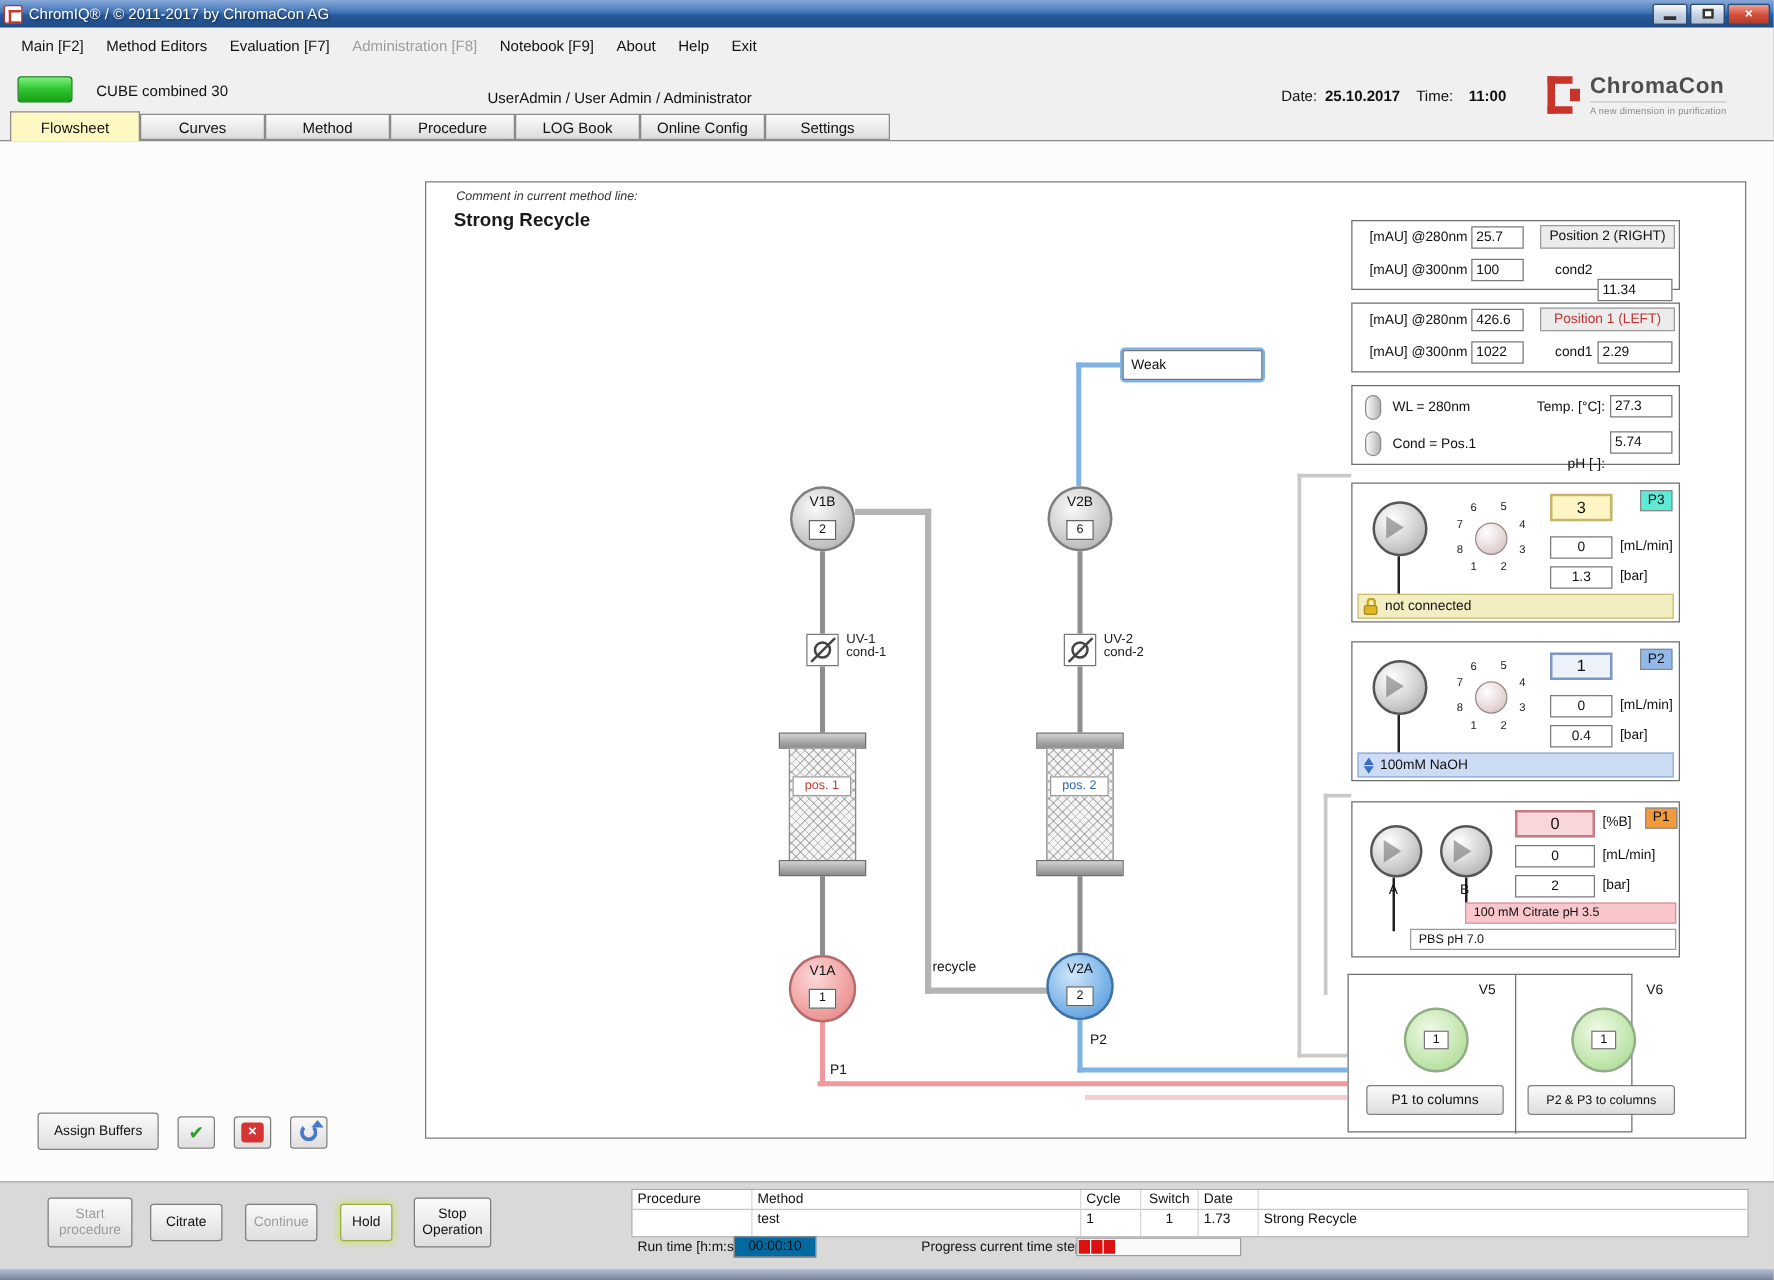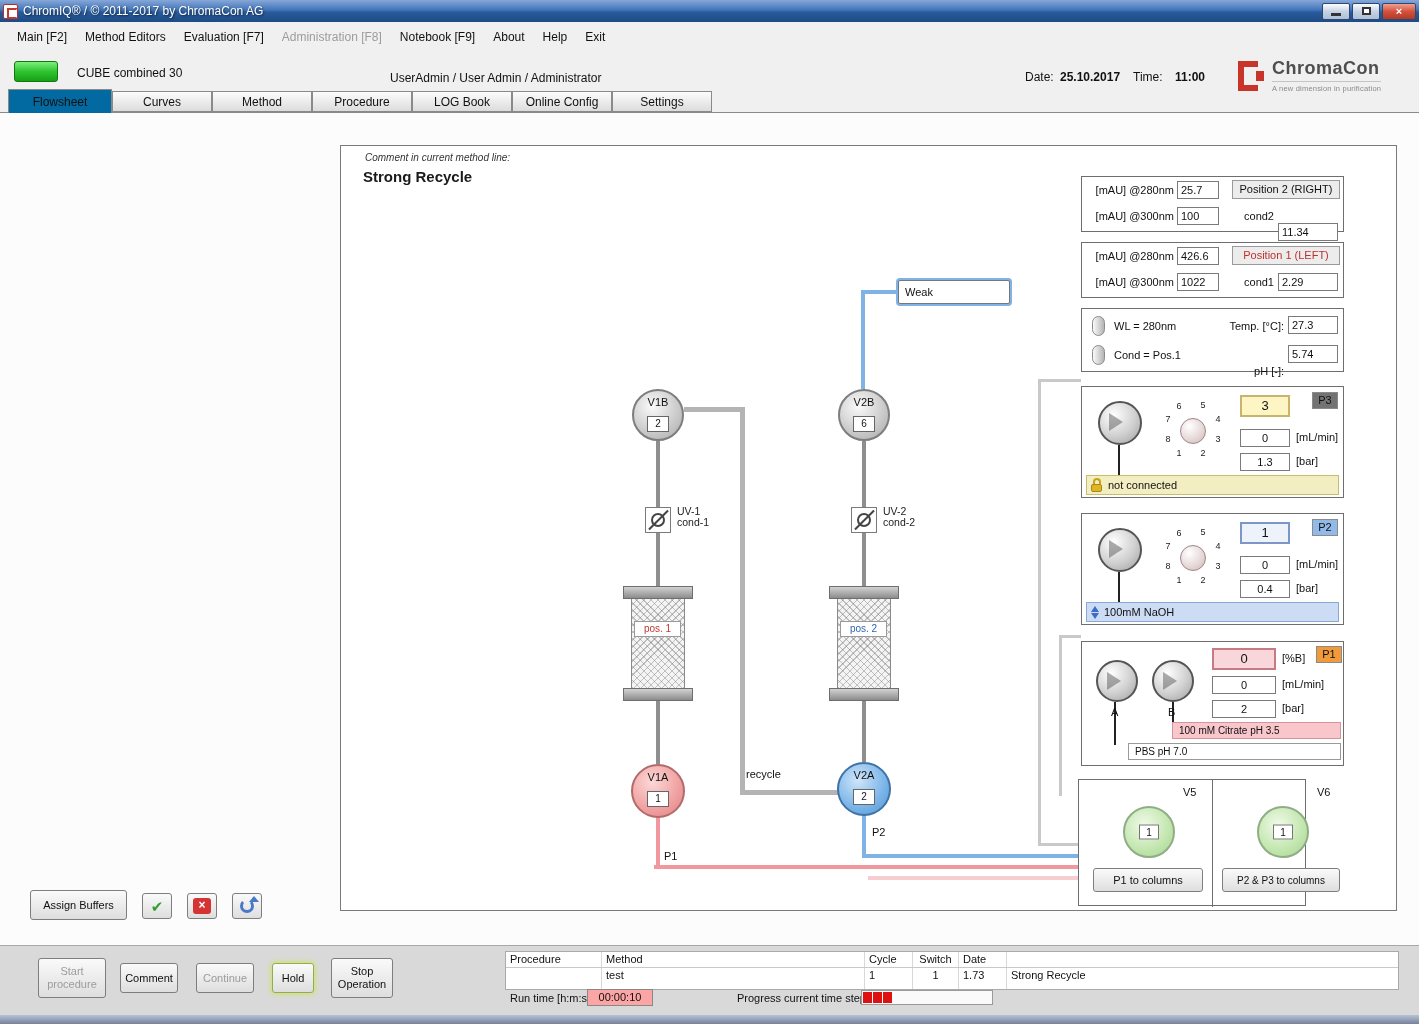--- a/index.html
+++ b/index.html
@@ -24,21 +24,21 @@
 .led{left:14px;top:61px;width:44px;height:21px;background:linear-gradient(#7df07d,#2fc42f 50%,#17a017);border:1px solid #0e7a0e;border-radius:3px}
 .cc-logo{left:1238px;top:58px;display:flex;align-items:flex-start}
 .cc-ico{width:26px;height:30px;position:relative;margin-right:8px;margin-top:3px}
 .cc-ico .c1{position:absolute;left:0;top:0;width:20px;height:30px;border:6px solid #c8342a;border-right:none}
 .cc-ico .c2{position:absolute;right:0;top:10px;width:8px;height:10px;background:#c8342a}
 .brand-name{font-size:18px;font-weight:bold;color:#4e4e4e;letter-spacing:.5px}
 .brand-tag{font-size:7.5px;color:#8a8a8a;border-top:1px solid #c4c4c4;margin-top:2px;padding-top:2px;letter-spacing:.2px;white-space:nowrap}
 
 .content-bg{left:0;top:112px;width:1419px;height:833px;background:#fcfcfc;border-top:1px solid #8a8a8a;z-index:1}
 .tab{position:absolute;top:91px;height:21px;background:linear-gradient(#fcfcfc,#dcdcdc);border:1px solid #8a8a8a;display:flex;align-items:center;justify-content:center;font-size:12px;z-index:2}
-.tab.active{top:89px;height:24px;background:#0369a1;border-bottom:none;z-index:6}
+.tab.active{top:89px;height:24px;background:#fef9c3;border-bottom:none;z-index:6}
 
 .panel{left:340px;top:145px;width:1057px;height:766px;background:#fff;border:1px solid #7a7a7a;z-index:2}
 .comment-lbl{font-size:10px;font-style:italic;color:#333}
 .heading{font-size:15px;font-weight:bold;color:#1a1a1a}
 
 .pipe{position:absolute}
 .pd{background:#8e8e8e}.pg{background:#b4b4b4}.pb{background:#7fb2e5}.pp{background:#f0989e}.ppl{background:#f8cdd2}.pi{background:#c9c9c9}
 
 .valve{position:absolute;border-radius:50%;border:2px solid #7e7e7e;background:radial-gradient(circle at 38% 32%,#fafafa,#c9c9c9 60%,#a8a8a8);text-align:center;font-size:11px}
 .valve .vname{display:block;margin-top:5px}
@@ -69,21 +69,21 @@
 .pump::after{content:"";position:absolute;left:9px;top:10px;border-top:9px solid transparent;border-bottom:9px solid transparent;border-left:14px solid rgba(90,90,90,.5)}
 .dial{position:absolute;width:56px;height:56px;font-size:9px;color:#222}
 .dial .knob{position:absolute;left:14px;top:15px;width:26px;height:26px;border-radius:50%;border:1px solid #9a8686;background:radial-gradient(circle at 35% 30%,#fff,#e6d6d6 60%,#cbb8b8)}
 .dial span{position:absolute;width:10px;text-align:center}
 .d6{left:8px;top:-2px}.d5{left:32px;top:-3px}.d7{left:-3px;top:11px}.d4{left:47px;top:11px}.d8{left:-3px;top:31px}.d3{left:47px;top:31px}.d1{left:8px;top:45px}.d2{left:32px;top:45px}
 .setbox{position:absolute;border:2px solid #8a8a8a;background:#fff;font-size:13px;text-align:center;line-height:18px}
 .setbox.yellow{background:#fdf6c4;border-color:#c8b46a}
 .setbox.bluet{background:#eef2fb;border-color:#7c96c8}
 .setbox.pinkt{background:#f8d6da;border-color:#c87a84}
 .badge{position:absolute;font-size:11px;text-align:center;line-height:15px;border:1px solid #8a8a8a}
-.badge.p3{background:#737373}.badge.p2{background:#92b9e8}.badge.p1{background:#f09a3c}
+.badge.p3{background:#5eead4}.badge.p2{background:#92b9e8}.badge.p1{background:#f09a3c}
 .statusbar{position:absolute;font-size:11px;border:1px solid #c8bc6e;display:flex;align-items:center;gap:5px;padding:0 4px}
 .statusbar.yellowbg{background:#f3eec2}
 .statusbar.bluebg{background:#ccdcf4;border-color:#8aa8d4}
 .bufbar{position:absolute;font-size:10px;line-height:15px;border:1px solid #9a9a9a;padding-left:6px;background:#fff;white-space:nowrap}
 .bufbar.pinkbg{background:#f8c6cb;border-color:#d3949a}
 .conn{position:absolute;background:#222}
 .lock{width:12px}
 .lock .sh{width:8px;height:6px;border:2px solid #caa21a;border-bottom:none;border-radius:4px 4px 0 0;margin:0 auto}
 .lock .bd{width:11px;height:8px;background:#e0b522;border:1px solid #a8871a;border-radius:2px}
 .updown{display:flex;flex-direction:column;gap:1px;align-items:center}
@@ -107,21 +107,21 @@
 .grad{flex:1;position:relative;background:linear-gradient(135deg,#3c3c3c,#9a9a9a 45%,#f2f2f2)}
 .gval{position:absolute;right:3px;bottom:3px;width:50px;height:17px;background:#fff;border:1px solid #7e7e7e;font-size:11px;line-height:15px;text-align:right;padding-right:3px}
 .glabel{margin-top:3px;border:1px solid #7e7e7e;background:#fff;height:19px;font-size:11px;line-height:17px;text-align:center}
 
 .bottombar{left:0;top:945px;width:1419px;height:70px;background:#d9d9d9;border-top:1px solid #a8a8a8;z-index:3}
 .stable{position:absolute;left:505px;top:5px;width:894px;height:39px;background:#fff;border:1px solid #aaa;font-size:11px}
 .srow{display:flex;height:16px;border-bottom:1px solid #c8c8c8}
 .srow.data{height:21px;border-bottom:none}
 .scell{border-right:1px solid #d8d8d8;padding:1px 4px;overflow:hidden;white-space:nowrap}
 .c0{width:96px}.c1{width:263px}.c2{width:48px}.c3{width:46px;text-align:center}.c4{width:48px}.c5{flex:1;border-right:none}
-.runbox{position:absolute;background:#fca5a5;border:1px solid #888;font-size:11px;text-align:center;line-height:15px}
+.runbox{position:absolute;background:#0369a1;border:1px solid #888;font-size:11px;text-align:center;line-height:15px}
 .progress{position:absolute;display:flex;gap:1px;padding:1px;background:#fafafa;border:1px solid #9a9a9a}
 .pblock{width:9px;height:11px;background:#dd1111}
 .footer{left:0;top:1015px;width:1419px;height:9px;background:linear-gradient(#b6c3d6,#76819a)}
 </style>
 </head>
 <body>
 
 <div id="app">
 
   <div class="a titlebar">
@@ -438,21 +438,21 @@
         <div class="greenvalve" style="left:44px;top:26px;width:52px;height:52px">
           <div class="gv">1</div>
         </div>
         <div class="btn3d" style="left:9px;top:88px;width:118px;height:24px;font-size:10px">P2 &amp; P3 to columns</div>
       </div>
     </div>
   </div>
 
   <div class="a bottombar">
     <div class="btn3d disabled" style="left:38px;top:12px;width:68px;height:40px">Start procedure</div>
-    <div class="btn3d" style="left:120px;top:17px;width:58px;height:30px">Comment</div>
+    <div class="btn3d" style="left:120px;top:17px;width:58px;height:30px">Citrate</div>
     <div class="btn3d disabled" style="left:196px;top:17px;width:58px;height:30px">Continue</div>
     <div class="btn3d hold" style="left:272px;top:17px;width:42px;height:30px">Hold</div>
     <div class="btn3d" style="left:331px;top:12px;width:62px;height:40px">Stop Operation</div>
 
     <div class="stable">
       <div class="srow">
         <div class="scell c0">Procedure</div>
         <div class="scell c1">Method</div>
         <div class="scell c2">Cycle</div>
         <div class="scell c3">Switch</div>

